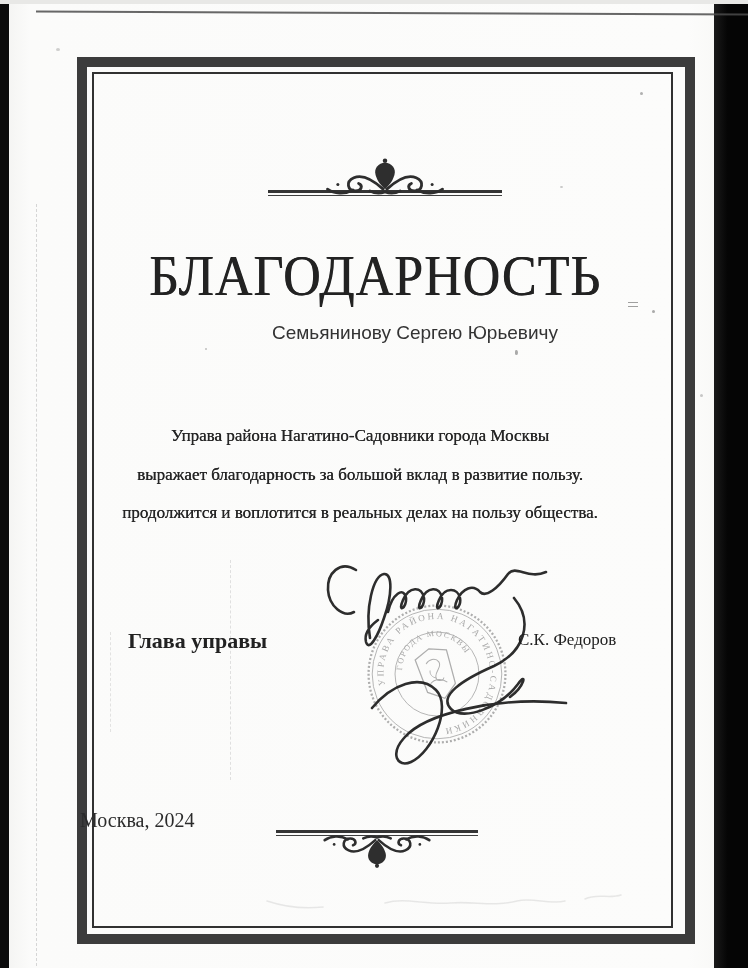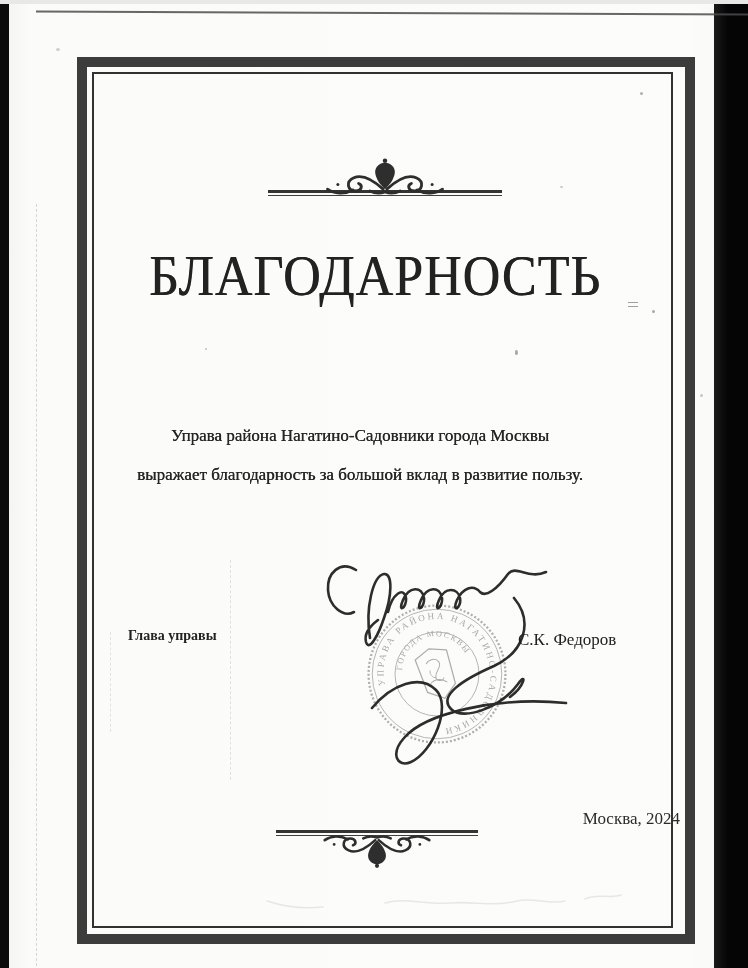--- a/index.html
+++ b/index.html
@@ -49,24 +49,24 @@
            font-size:52px; letter-spacing:1px; color:#222; font-weight:500;
            text-shadow:0.5px 0 0 #2a2a2a; transform:scaleY(1.08); }
   .recipient-name { position:absolute; left:115px; top:318px; width:600px; text-align:center;
            font-family:"Liberation Sans", sans-serif; font-size:19px; color:#333; }
   .recipient-role { position:absolute; left:130px; top:361px; width:520px; text-align:left;
            font-size:16.5px; color:#2c2c2c; }
   .recipient-role .company { font-family:"Liberation Sans", sans-serif; font-size:16px; letter-spacing:.5px; }
   .body-text { position:absolute; left:90px; top:413px; width:540px; text-align:center;
            font-size:17px; color:#262626; }
   .body-text p { margin:0; line-height:38.5px; text-shadow:0.3px 0 0 #2a2a2a; }
-  .sig-position { position:absolute; left:128px; top:624px; font-size:14px; font-weight:bold; color:#222; }
+  .sig-position { position:absolute; left:128px; top:624px; font-size:22px; font-weight:bold; color:#222; }
   .sig-name { position:absolute; left:518px; top:626px; font-size:17px; font-weight:normal; color:#222; }
-  .place-year { position:absolute; left:80px; top:805px; width:600px; text-align:right;
-           font-size:17px; color:#2b2b2b; }
+  .place-year { position:absolute; left:80px; top:805px; width:600px; text-align:left;
+           font-size:20px; color:#2b2b2b; }
 
   .stamp { position:absolute; left:364px; top:597px; width:146px; height:146px; opacity:.8; }
   .signature { position:absolute; left:312px; top:552px; width:272px; height:232px; }
   .ghost-marks { position:absolute; left:265px; top:885px; width:365px; height:40px; opacity:.8; }
 
   
   .speck { position:absolute; background:#666; border-radius:50%; }
   .speck-dash { position:absolute; width:10px; height:5px;
                 border-top:1.5px solid #555; border-bottom:1.5px solid #555; opacity:.55; }
 </style>
@@ -102,24 +102,26 @@
           <path d="M54 38 C 60 41 64 41 70 39 C 76 41 80 41 86 38"></path>
         </g>
         <circle cx="20" cy="31" r="1.6" fill="#2e2e2e"></circle>
         <circle cx="120" cy="31" r="1.6" fill="#2e2e2e"></circle>
       </g>
     </svg>
   </div>
 
   <div class="title">БЛАГОДАРНОСТЬ</div>
 
+  <div class="recipient-name">Семьянинову Сергею Юрьевичу</div>
 
   <div class="body-text">
     <p>Управа района Нагатино-Садовники города Москвы</p>
     <p>выражает благодарность за большой вклад в развитие пользу.</p>
+    <p>продолжится и воплотится в реальных делах на пользу общества.</p>
   </div>
 
   <div class="sig-position">Глава управы</div>
   <div class="sig-name">С.К. Федоров</div>
 
   <svg class="stamp" viewBox="0 0 160 160">
     <g stroke="#9b9b9b" fill="none">
       <circle cx="80" cy="80" r="75" stroke-width="2.5" stroke-dasharray="2.2,2.2"></circle>
       <circle cx="80" cy="80" r="71" stroke-width="1"></circle>
       <circle cx="80" cy="80" r="46" stroke-width="1"></circle>

